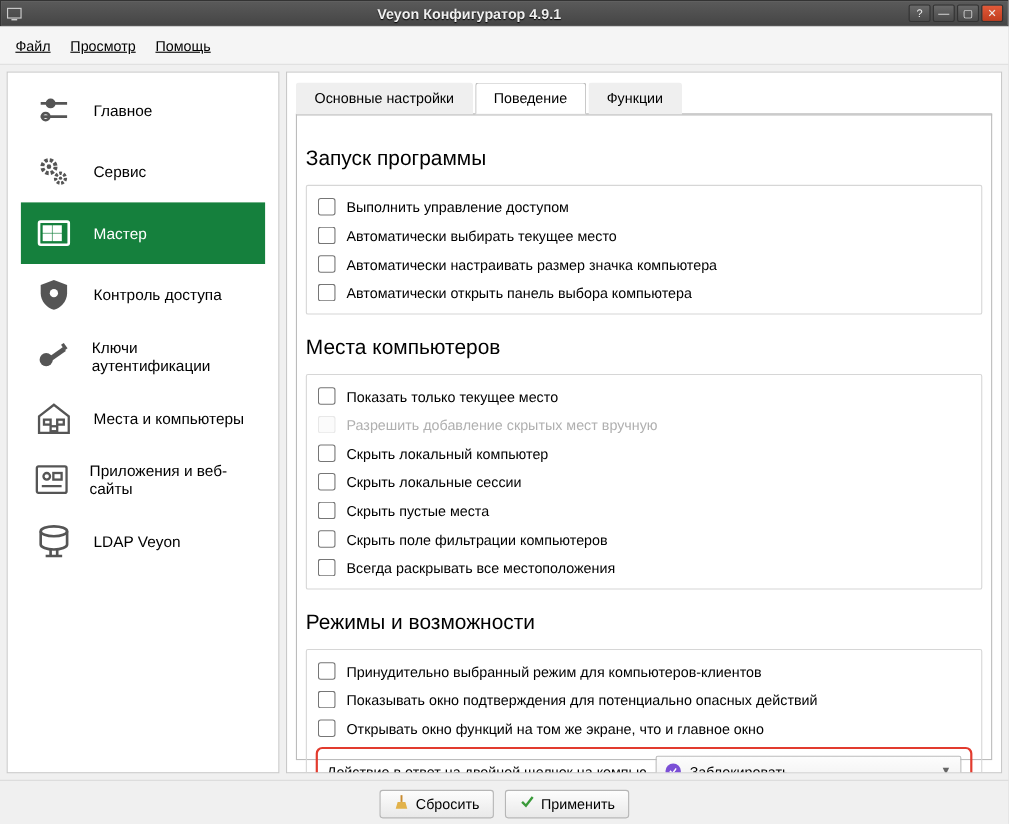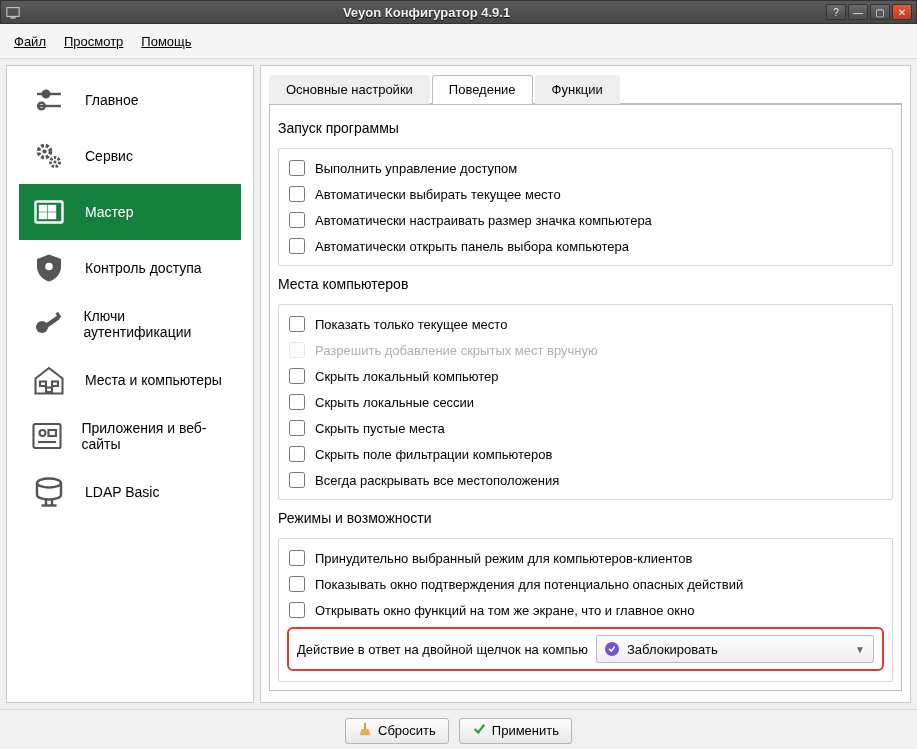--- a/index.html
+++ b/index.html
@@ -24,21 +24,21 @@
 .navitem .icon { width: 40px; height: 40px; display:flex; align-items:center; justify-content:center; color:#555; }
 .navitem.selected .icon { color:#fff; }
 .navitem .label { font-size: 14px; }
 
 .mainpanel { flex: 1; background: #fff; border: 1px solid #c9c9c9; padding: 8px; overflow: hidden; }
 .tabs { display: flex; border-bottom: 1px solid #bcbcbc; position: relative; top:1px; }
 .tab { padding: 6px 16px; border: 1px solid transparent; border-bottom: none; border-top-left-radius:3px; border-top-right-radius:3px; margin-right: 2px; background:#efefef; }
 .tab.active { background:#fff; border-color:#bcbcbc; border-bottom:1px solid #fff; position:relative; z-index:2; }
 .tabbody { border: 1px solid #bcbcbc; border-top: 1px solid #bcbcbc; padding: 10px 8px; height: 588px; margin-top:-1px; }
 
-.group-title { font-size: 14px; margin: 6px 0 4px 0; }
+.group-title { font-size: 19px; margin: 20px 0 4px 0; }
 .groupbox { border: 1px solid #d6d6d6; border-radius: 2px; padding: 6px 8px; margin-bottom: 10px; margin-top: 12px; }
 .chkrow { display: flex; align-items: center; padding: 5px 2px; gap: 10px; }
 .chkrow input[type=checkbox] { width: 16px; height: 16px; }
 .chkrow.disabled { color: #b0b0b0; }
 .chkrow.disabled input[type=checkbox] { opacity: 0.5; }
 
 .hlrow { border: 2px solid #e23b2e; border-radius: 6px; padding: 6px 8px; display: flex; align-items: center; gap: 8px; }
 .hlrow .lbl { flex: 0 0 auto; }
 .combobox { flex: 1; height: 28px; border: 1px solid #bcbcbc; border-radius: 2px; background: linear-gradient(#fdfdfd,#efefef); display:flex; align-items:center; padding: 0 8px; gap:8px; position:relative; }
 .combobox .dot { width:14px; height:14px; border-radius:50%; background:#7b4fd6; display:flex; align-items:center; justify-content:center; }
@@ -153,21 +153,21 @@
     <div class="navitem">
       <span class="icon">
           <svg width="36" height="36" viewBox="0 0 24 24" fill="none" stroke="currentColor" stroke-width="1.6">
             <ellipse cx="12" cy="6" rx="8" ry="3"></ellipse>
             <path d="M4 6 V14 C4 15.6 7.6 17 12 17 C16.4 17 20 15.6 20 14 V6"></path>
             <line x1="10" y1="17" x2="10" y2="21"></line>
             <line x1="14" y1="17" x2="14" y2="21"></line>
             <line x1="7" y1="21" x2="17" y2="21"></line>
           </svg>
         </span>
-      <span class="label">LDAP Basic</span>
+      <span class="label">LDAP Veyon</span>
     </div>
   </div>
 
   <div class="mainpanel">
     <div class="tabs">
       <div class="tab"><span>Основные настройки</span></div>
       <div class="tab active"><span>Поведение</span></div>
       <div class="tab"><span>Функции</span></div>
     </div>
     <div class="tabbody">

